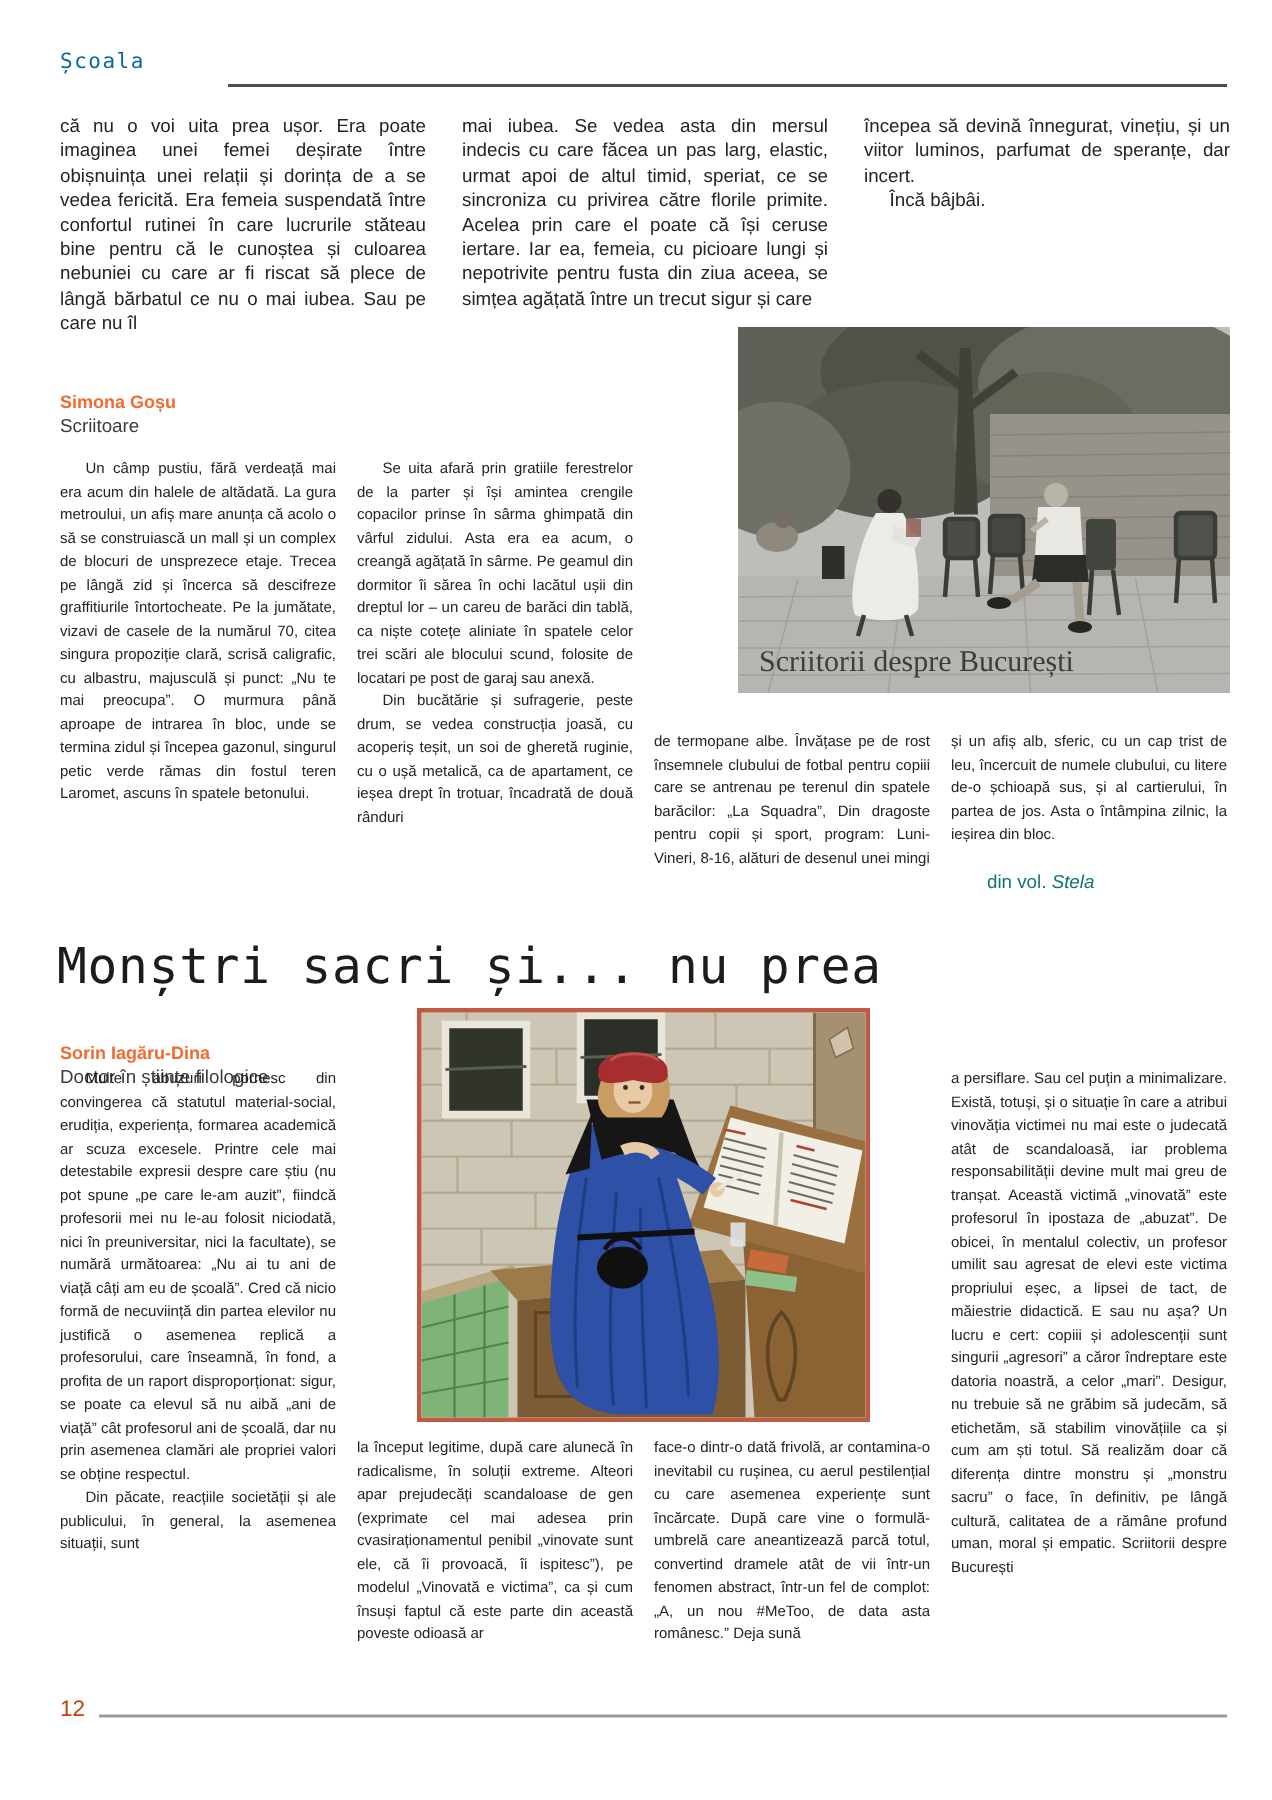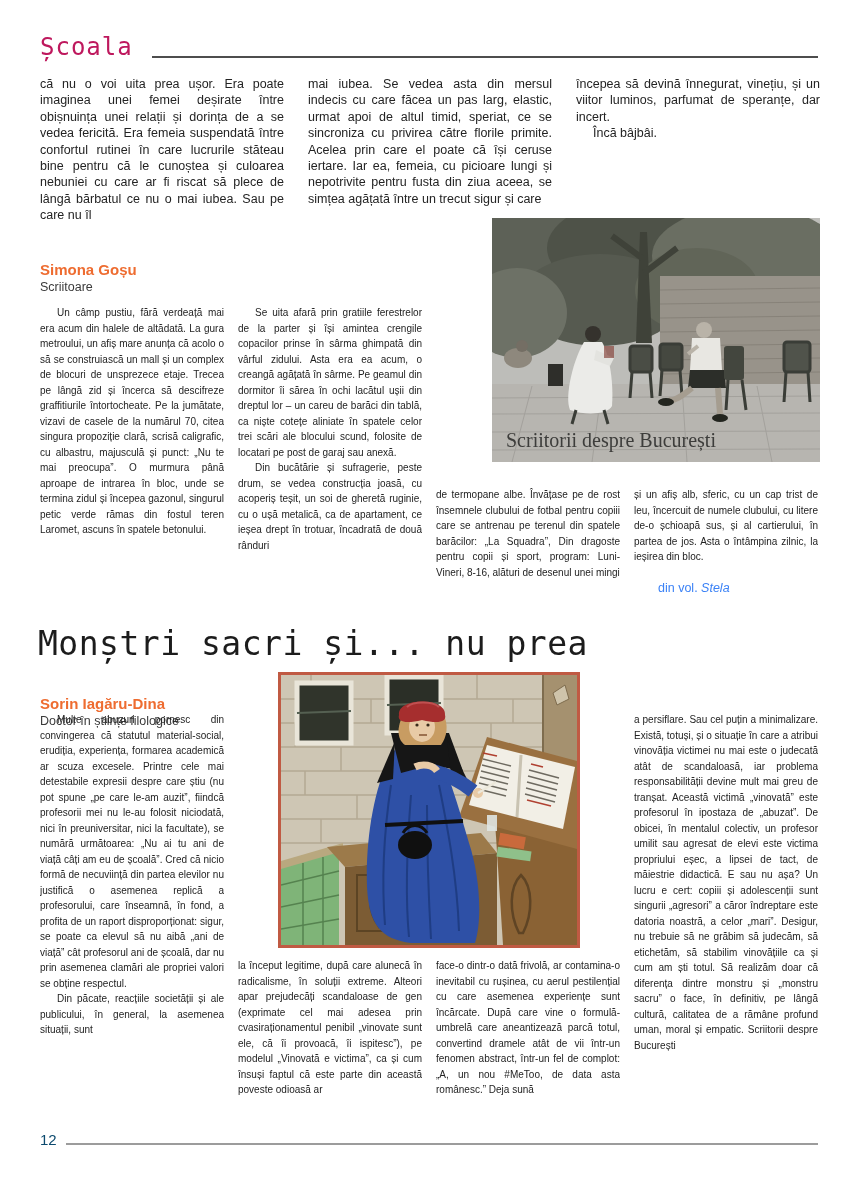--- a/index.html
+++ b/index.html
@@ -6,53 +6,53 @@
   html,body { background:#e9e9e9; }
   .page {
     position:relative; width:848px; height:1200px; margin:0 auto;
     background:#ffffff; overflow:hidden;
     font-family:"Liberation Sans", sans-serif; color:#232323;
   }
   
   .kicker {
     position:absolute; left:40px; top:33px;
     font-family:"DejaVu Sans Mono", monospace;
-    font-size:24px; color:#be185d; letter-spacing:1px;
+    font-size:14px; color:#0369a1; letter-spacing:1px;
   }
   .kicker-rule { position:absolute; left:152px; top:56px; width:666px; height:2px; background:#4d4d4d; }
   
   .body-col { position:absolute; text-align:justify; overflow:hidden; }
   .body-col p { margin:0; }
   .body-col p.ind { text-indent:17px; }
   .intro-col { width:244px; top:76px; height:150px; font-size:12.5px; line-height:16.4px; }
   #intro-1 { left:40px; } #intro-2 { left:308px; } #intro-3 { left:576px; }
   .art-col { width:184px; font-size:10px; line-height:15.5px; }
   
   .title { position:absolute; left:38px; font-family:"DejaVu Sans Mono", monospace; color:#1c1c1c; font-size:33px; white-space:nowrap; }
   #title-1 { top:214px; letter-spacing:2px; }
   #title-2 { top:624px; letter-spacing:0.5px; }
   .byline { position:absolute; left:40px; width:230px; }
   #byline-1 { top:261px; } #byline-2 { top:695px; }
-  .author { color:#ee6c30; font-weight:bold; font-size:15px; }
+  .author { color:#ee6c30; font-weight:bold; font-size:12px; }
   .role { color:#3a3a3a; font-size:12.5px; margin-top:2px; }
   #a1-col1 { left:40px;  top:305px; height:313px; }
   #a1-col2 { left:238px; top:305px; height:313px; }
   #a1-col3 { left:436px; top:487px; height:127px; }
   #a1-col4 { left:634px; top:487px; height:112px; }
-  .credit { position:absolute; left:634px; top:581px; width:184px; font-size:12.5px; color:#3b82f6; text-indent:24px; }
+  .credit { position:absolute; left:634px; top:581px; width:184px; font-size:12.5px; color:#0f766e; text-indent:24px; }
   .credit .vol-title { font-style:italic; }
   .photo-1 { position:absolute; left:492px; top:218px; width:356px; height:244px; }
   
   #a2-col1 { left:40px;  top:712px; height:452px; }
   #a2-col2 { left:238px; top:958px; height:206px; }
   #a2-col3 { left:436px; top:958px; height:206px; }
   #a2-col4 { left:634px; top:712px; height:452px; }
   .illo-2 { position:absolute; left:278px; top:672px; width:302px; height:276px; border:3px solid #c05a43; background:#cec6b4; }
   
-  .page-num { position:absolute; left:40px; top:1131px; font-size:15px; color:#0c4a6e; }
+  .page-num { position:absolute; left:40px; top:1131px; font-size:15px; color:#c2410c; }
   .footer-rule { position:absolute; left:66px; top:1143px; width:752px; height:2px; background:#9c9c9c; }
 </style>
 </head>
 <body>
 
 <div class="page">
 
   <div class="kicker">Școala</div>
   <div class="kicker-rule"></div>
 

